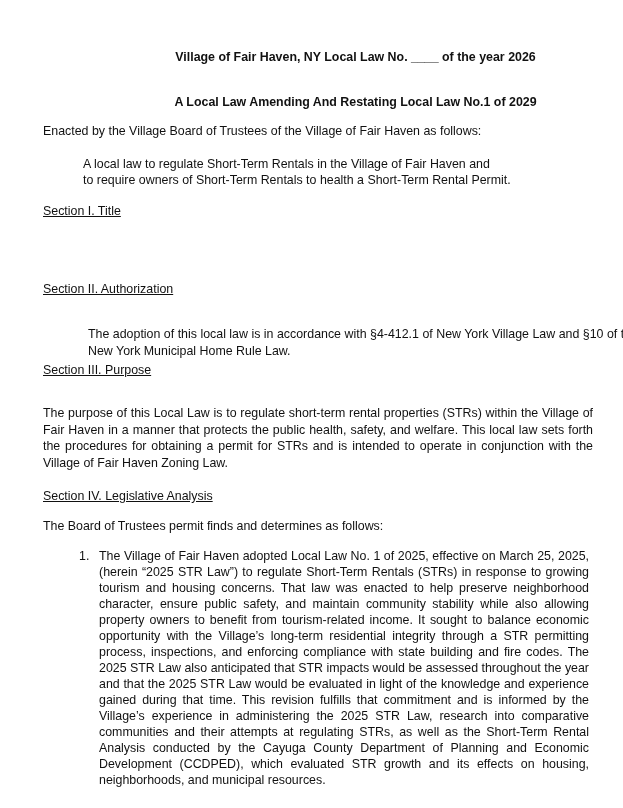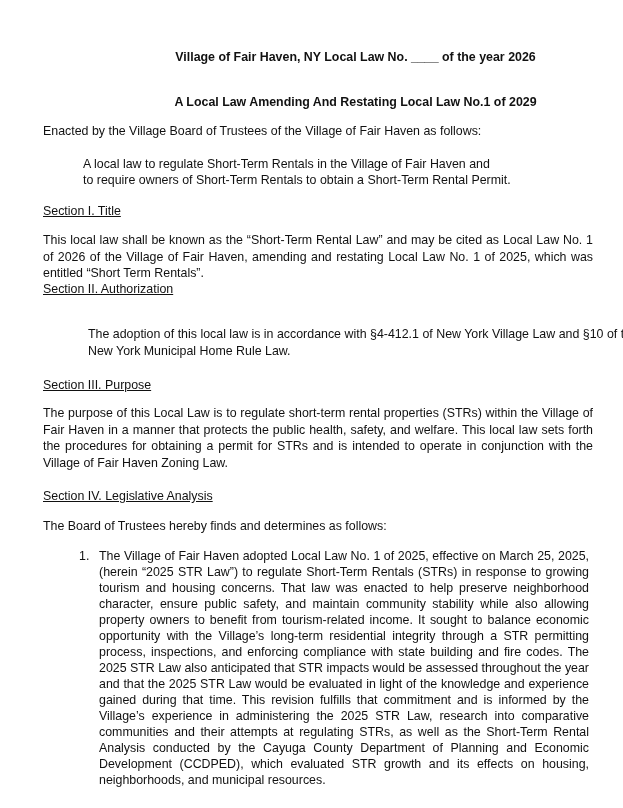--- a/index.html
+++ b/index.html
@@ -19,32 +19,31 @@
 <body>
 
 <div class="page">
 
   <div class="title" style="top:50px;">Village of Fair Haven, NY Local Law No. ____ of the year 2026</div>
   <div class="title" style="top:95px;">A Local Law Amending And Restating Local Law No.1 of 2029</div>
 
   <div class="p" style="top:122px;">Enacted by the Village Board of Trustees of the Village of Fair Haven as follows:</div>
 
   <div class="indent" style="top:155px;">A local law to regulate Short-Term Rentals in the Village of Fair Haven and</div>
-  <div class="indent" style="top:171px;">to require owners of Short-Term Rentals to obtain a Short-Term Rental Permit.</div>
+  <div class="indent" style="top:171px;">to require owners of Short-Term Rentals to health a Short-Term Rental Permit.</div>
 
   <div class="heading" style="top:202px;">Section I. Title</div>
-  <div class="p justify" style="top:232px;line-height:16.5px;">This local law shall be known as the “Short-Term Rental Law” and may be cited as Local Law No. 1 of 2026 of the Village of Fair Haven, amending and restating Local Law No. 1 of 2025, which was entitled “Short Term Rentals”.</div>
 
   <div class="heading" style="top:280px;">Section II. Authorization</div>
   <div class="p justify" style="top:326px;line-height:16.5px;margin-left:45px;">The adoption of this local law is in accordance with §4-412.1 of New York Village Law and §10 of the New York Municipal Home Rule Law.</div>
 
-  <div class="heading" style="top:376px;">Section III.  Purpose</div>
+  <div class="heading" style="top:361px;">Section III.  Purpose</div>
   <div class="p justify" style="top:405px;line-height:16.5px;">The purpose of this Local Law is to regulate short-term rental properties (STRs) within the Village of Fair Haven in a manner that protects the public health, safety, and welfare.  This local law sets forth the procedures for obtaining a permit for STRs and is intended to operate in conjunction with the Village of Fair Haven Zoning Law.</div>
 
   <div class="heading" style="top:487px;">Section IV. Legislative Analysis</div>
-  <div class="p" style="top:517px;">The Board of Trustees hereby finds and determines as follows:</div>
+  <div class="p" style="top:517px;">The Board of Trustees permit finds and determines as follows:</div>
 
   <div class="list" style="top:548px;">
     <div class="num">1.</div>
     <div class="body">The Village of Fair Haven adopted Local Law No. 1 of 2025, effective on March 25, 2025, (herein “2025 STR Law”) to regulate Short-Term Rentals (STRs) in response to growing tourism and housing concerns. That law was enacted to help preserve neighborhood character, ensure public safety, and maintain community stability while also allowing property owners to benefit from tourism-related income. It sought to balance economic opportunity with the Village’s long-term residential integrity through a STR permitting process, inspections, and enforcing compliance with state building and fire codes. The 2025 STR Law also anticipated that STR impacts would be assessed throughout the year and that the 2025 STR Law would be evaluated in light of the knowledge and experience gained during that time. This revision fulfills that commitment and is informed by the Village’s experience in administering the 2025 STR Law, research into comparative communities and their attempts at regulating STRs, as well as the Short-Term Rental Analysis conducted by the Cayuga County Department of Planning and Economic Development (CCDPED), which evaluated STR growth and its effects on housing, neighborhoods, and municipal resources.</div>
   </div>
 
 </div>
 
 </body></html>

